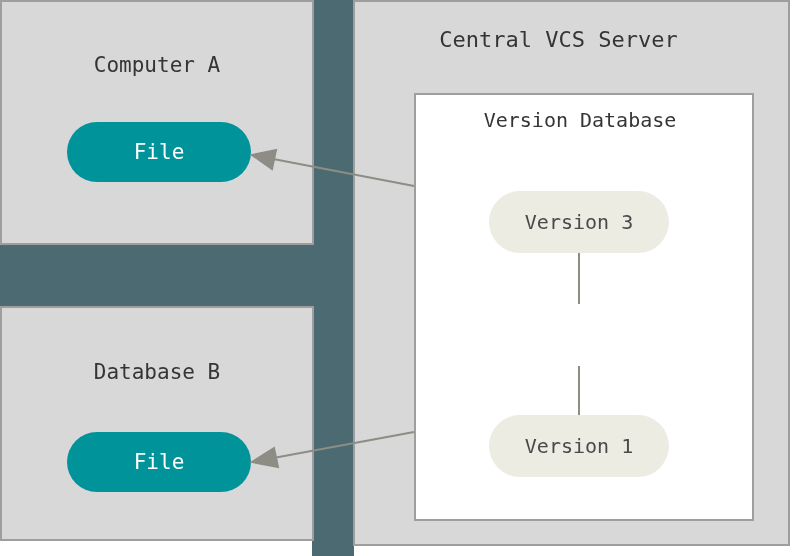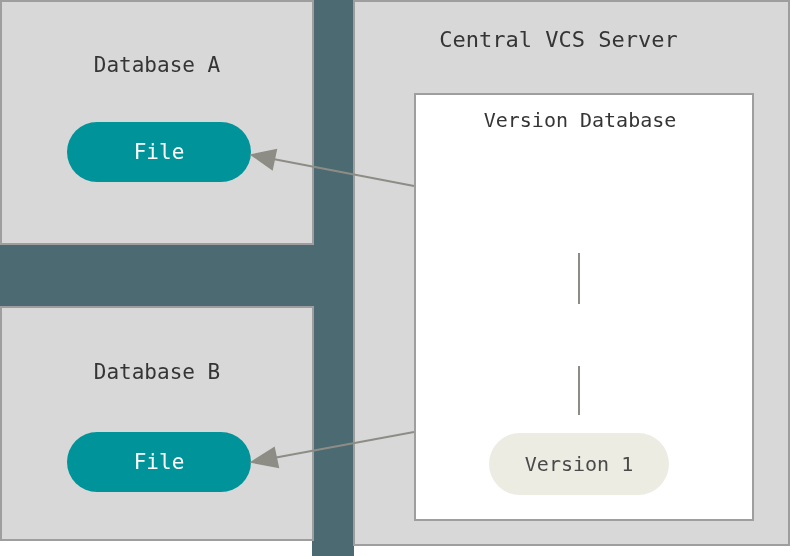--- a/index.html
+++ b/index.html
@@ -105,21 +105,21 @@
   .pill.version {
     background: #ecece3;
     color: #4a4a4a;
     font-size: 20px;
     width: 180px;
     height: 62px;
     left: 489px;
   }
   #version-3 { top: 191px; }
   #version-2 { top: 304px; }
-  #version-1 { top: 415px; margin-top: 18px; }
+  #version-1 { top: 415px; }
 
   
   .version-link {
     position: absolute;
     left: 578px;
     width: 2px;
     background: #8d8d86;
   }
   #link-3-2 { top: 253px; height: 51px; }
   #link-2-1 { top: 366px; height: 49px; }
@@ -141,26 +141,27 @@
 
   <div class="slate-band" id="slate-vertical"></div>
   <div class="slate-band" id="slate-horizontal"></div>
 
   <div class="box" id="server-box"></div>
   <div class="box-title" id="server-title">Central VCS Server</div>
 
   <div id="version-db-box"></div>
   <div class="box-title" id="version-db-title">Version Database</div>
 
+  <div class="pill version" id="version-3">Version 3</div>
   <div class="version-link" id="link-3-2"></div>
   <div class="version-link" id="link-2-1"></div>
   <div class="pill version" id="version-1">Version 1</div>
 
   <div class="box" id="computer-a-box"></div>
-  <div class="box-title" id="computer-a-title">Database A</div>
+  <div class="box-title" id="computer-a-title">Computer A</div>
   <div class="pill file" id="file-a">File</div>
 
   <div class="box" id="computer-b-box"></div>
   <div class="box-title" id="computer-b-title">Database B</div>
   <div class="pill file" id="file-b">File</div>
 
   <svg id="arrows" viewBox="0 0 800 556" xmlns="http://www.w3.org/2000/svg">
     <g stroke="#8d8d86" fill="#8d8d86" stroke-width="2">
 
       <line x1="414" y1="186" x2="268" y2="158"></line>

